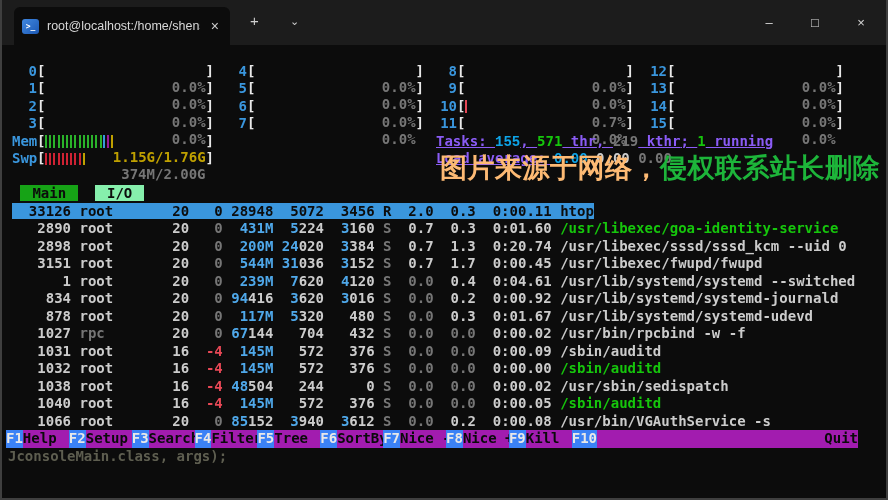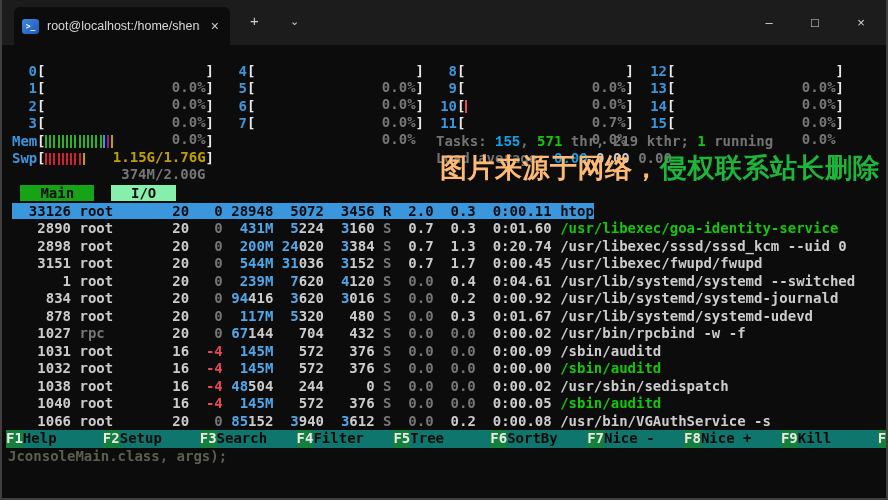--- a/index.html
+++ b/index.html
@@ -23,37 +23,37 @@
   #new-tab-btn { left:248px; }
   #tab-dropdown-btn { left:288px; font-size:11px; top:15px; }
   .win-btn { position:absolute; top:0; width:46px; height:45px; color:#d8d8d8;
     font:13px "Liberation Sans",sans-serif; text-align:center; line-height:45px; }
   #btn-min { right:94px; } #btn-max { right:48px; } #btn-close { right:2px; }
   
   #term { position:absolute; top:45px; left:0; right:0; bottom:0; padding:0 10px; overflow:hidden;
     font:bold 14px/17.5px "DejaVu Sans Mono",monospace; color:#cccccc; }
   .line { height:17.5px; white-space:pre; position:relative; }
   .t { color:#cccccc; } .w { color:#0ea5e9;font-family:Liberation Mono, monospace; } .d { color:#767676; }
-  .c { color:#737373; } .b { color:#4fa8ea; } .g { color:#16c60c; }
+  .c { color:#8b5cf6;text-decoration:underline; } .b { color:#4fa8ea; } .g { color:#16c60c; }
   .r { color:#e74856; } .y { color:#bfa000; } .cy { color:#61d6d6; } .k { color:#0c0c0c; }
   .meter { display:inline-flex; width:202px; margin-right:8px; vertical-align:top; height:17.5px; }
   .mlabel { width:25px; text-align:right; color:#3a96dd; flex:0 0 auto; }
   .mbrk { color:#e8e8e8; flex:0 0 auto; }
   .minner { flex:1 1 auto; position:relative; }
   .mval { position:absolute; right:0; top:16px; }
   .tick { position:absolute; top:2.5px; bottom:2.5px; width:2px; }
   .bars { position:absolute; top:2.5px; bottom:2.5px; left:0; }
   .rinfo { position:absolute; left:424px; top:0; }
-  .tabspan { padding:0 20px; }
+  .tabspan { padding:0 12px; }
   .hbar { width:846px; background:#16a316; color:#0c0c0c; }
   .hsort { background:#3a96dd; }
   .selbar { width:846px; background:#3a96dd; color:#0c0c0c; }
   #fbar { display:flex; margin-left:-6px; width:852px; }
-  .fkey { color:#e8e8e8; background:#15803d; flex:0 0 auto; }
-  .flbl { background:#0f766e; color:#0a0a0a; width:80px; flex:0 0 auto; overflow:hidden; }
+  .fkey { color:#e8e8e8; background:#3b82f6; flex:0 0 auto; }
+  .flbl { background:#a21caf; color:#0a0a0a; width:46px; flex:0 0 auto; overflow:hidden; }
   .flbl.last { flex:1 1 auto;text-align:right; }
   #watermark { position:absolute; left:438px; top:150px; width:448px; height:36px; overflow:hidden;
     white-space:nowrap; font:bold 27px/36px "DejaVu Sans",sans-serif; letter-spacing:0.5px; z-index:5; }
   #wm-dim { color:#fdba74; } #wm-bright { color:#1db53a; }
   #bg-text { color:#5e5e50; }
 </style>
 </head>
 <body>
 
 <div id="window">

